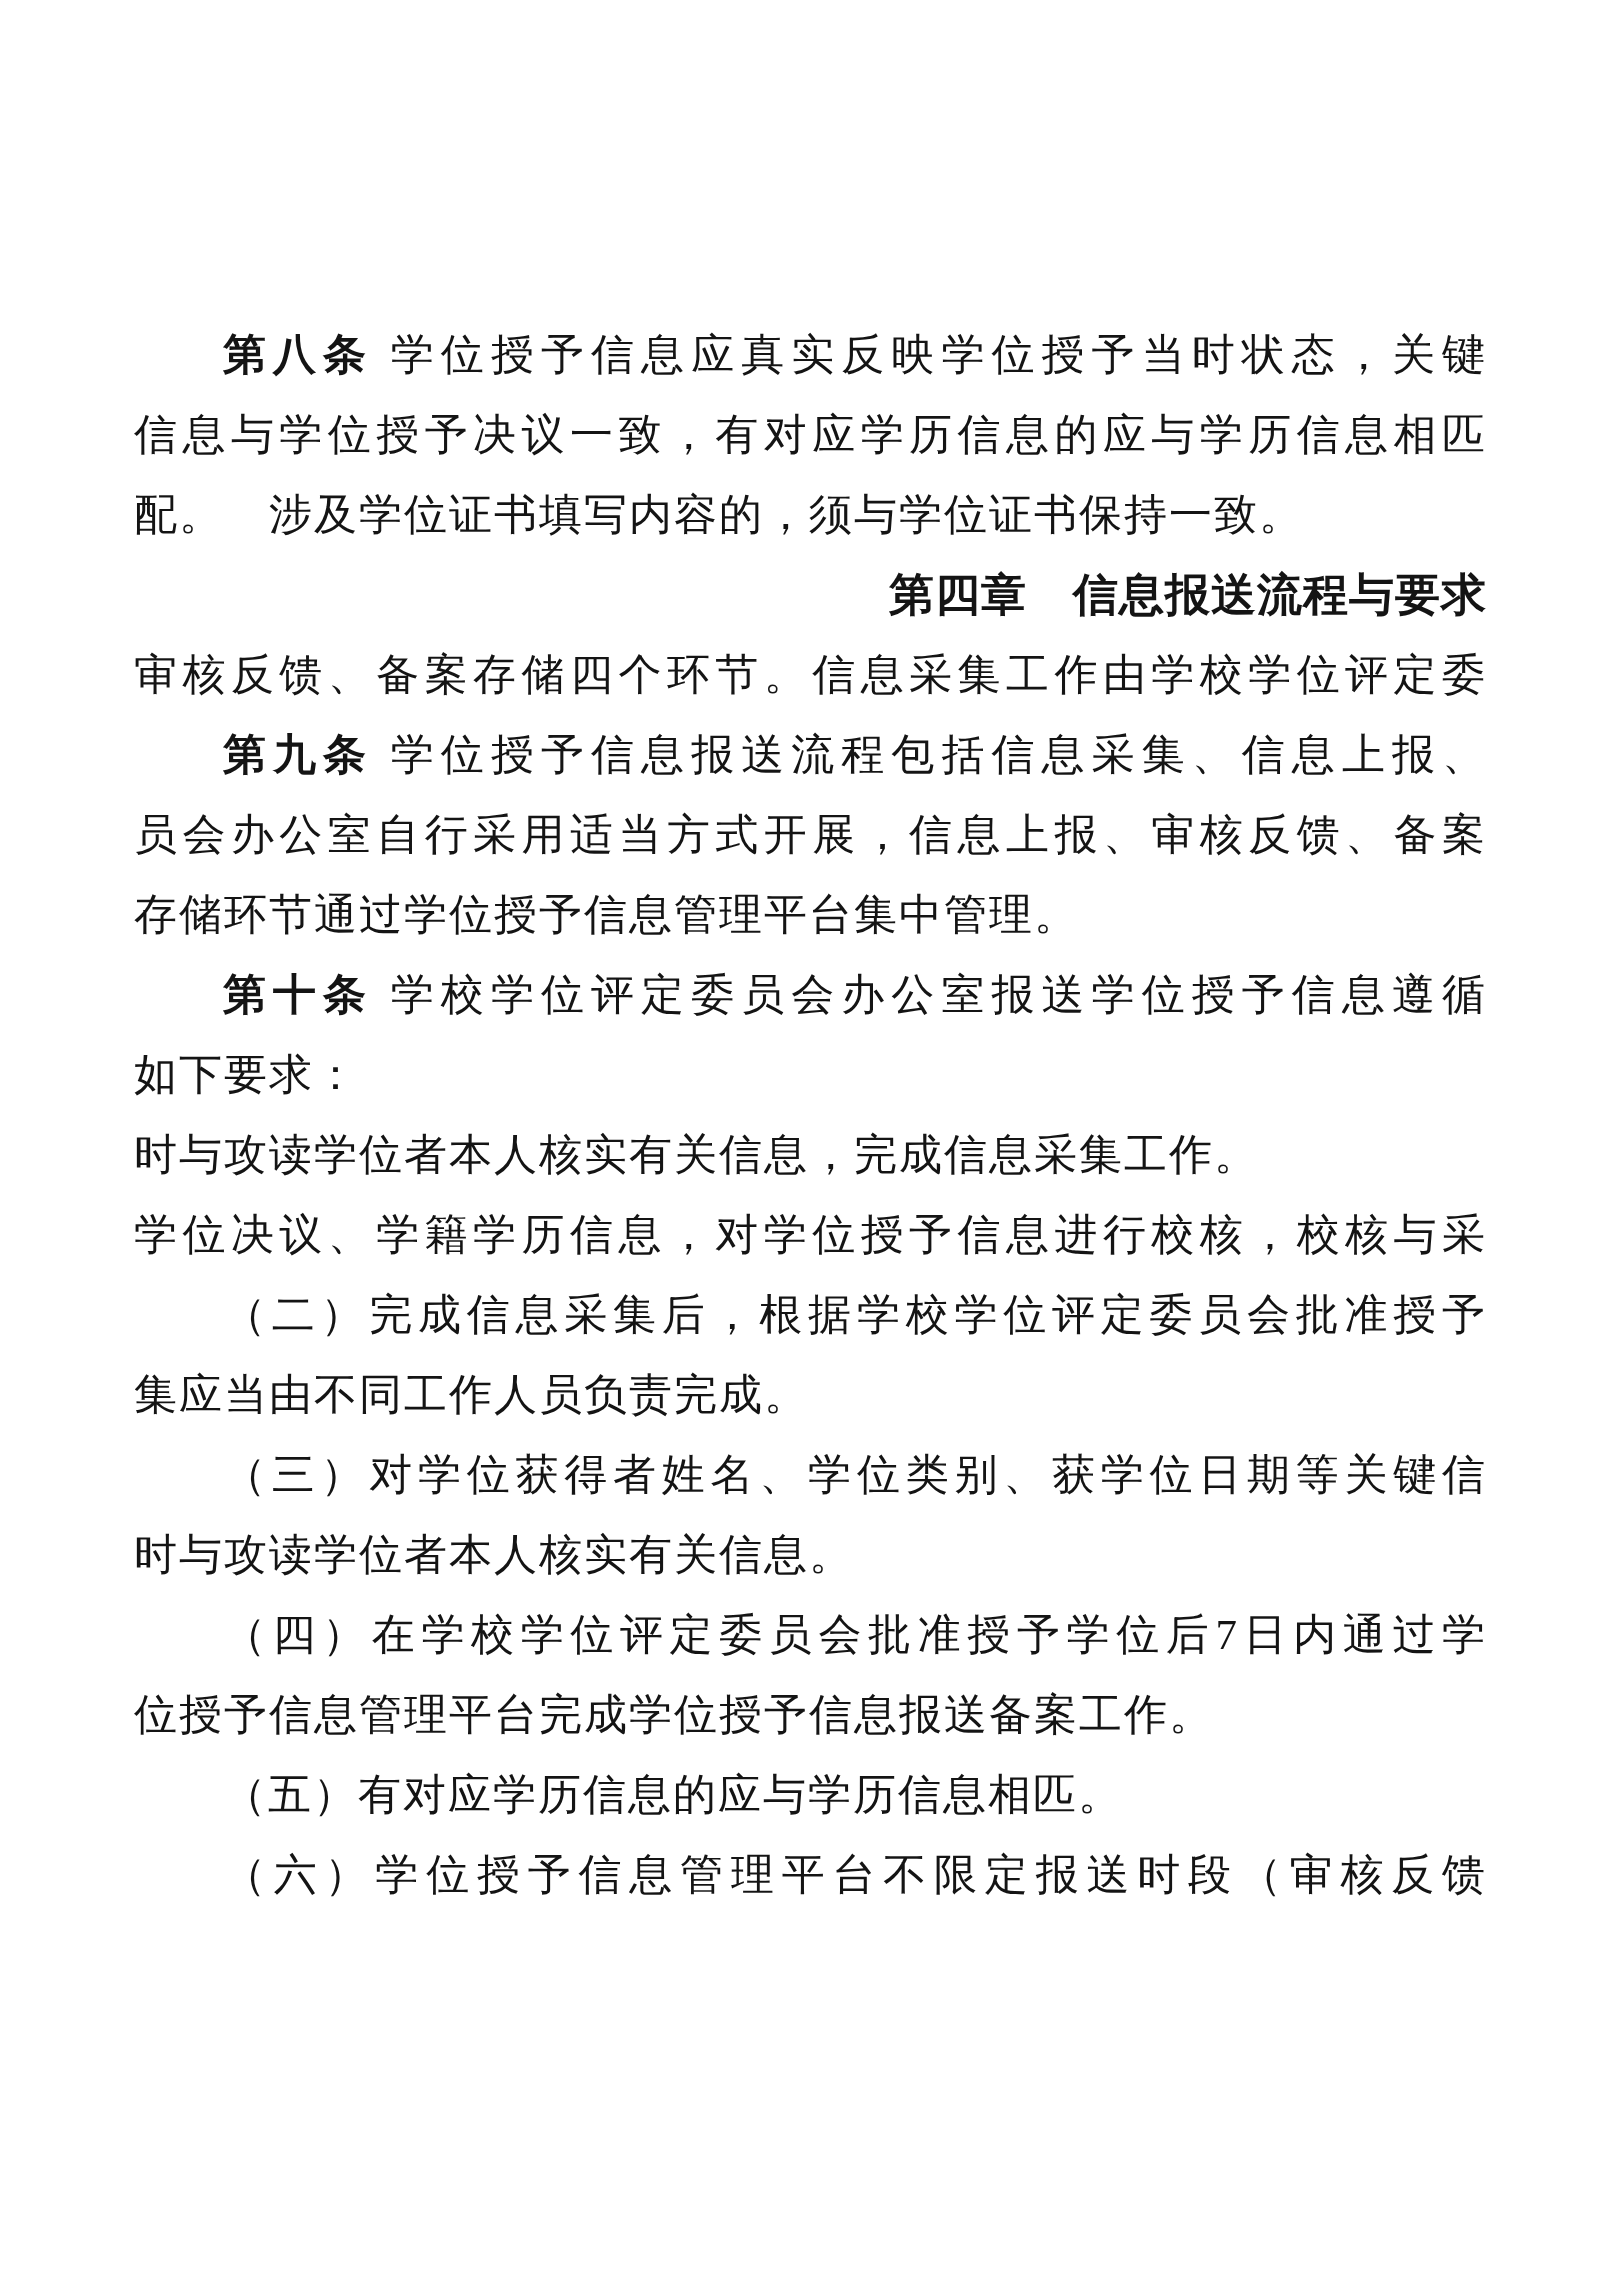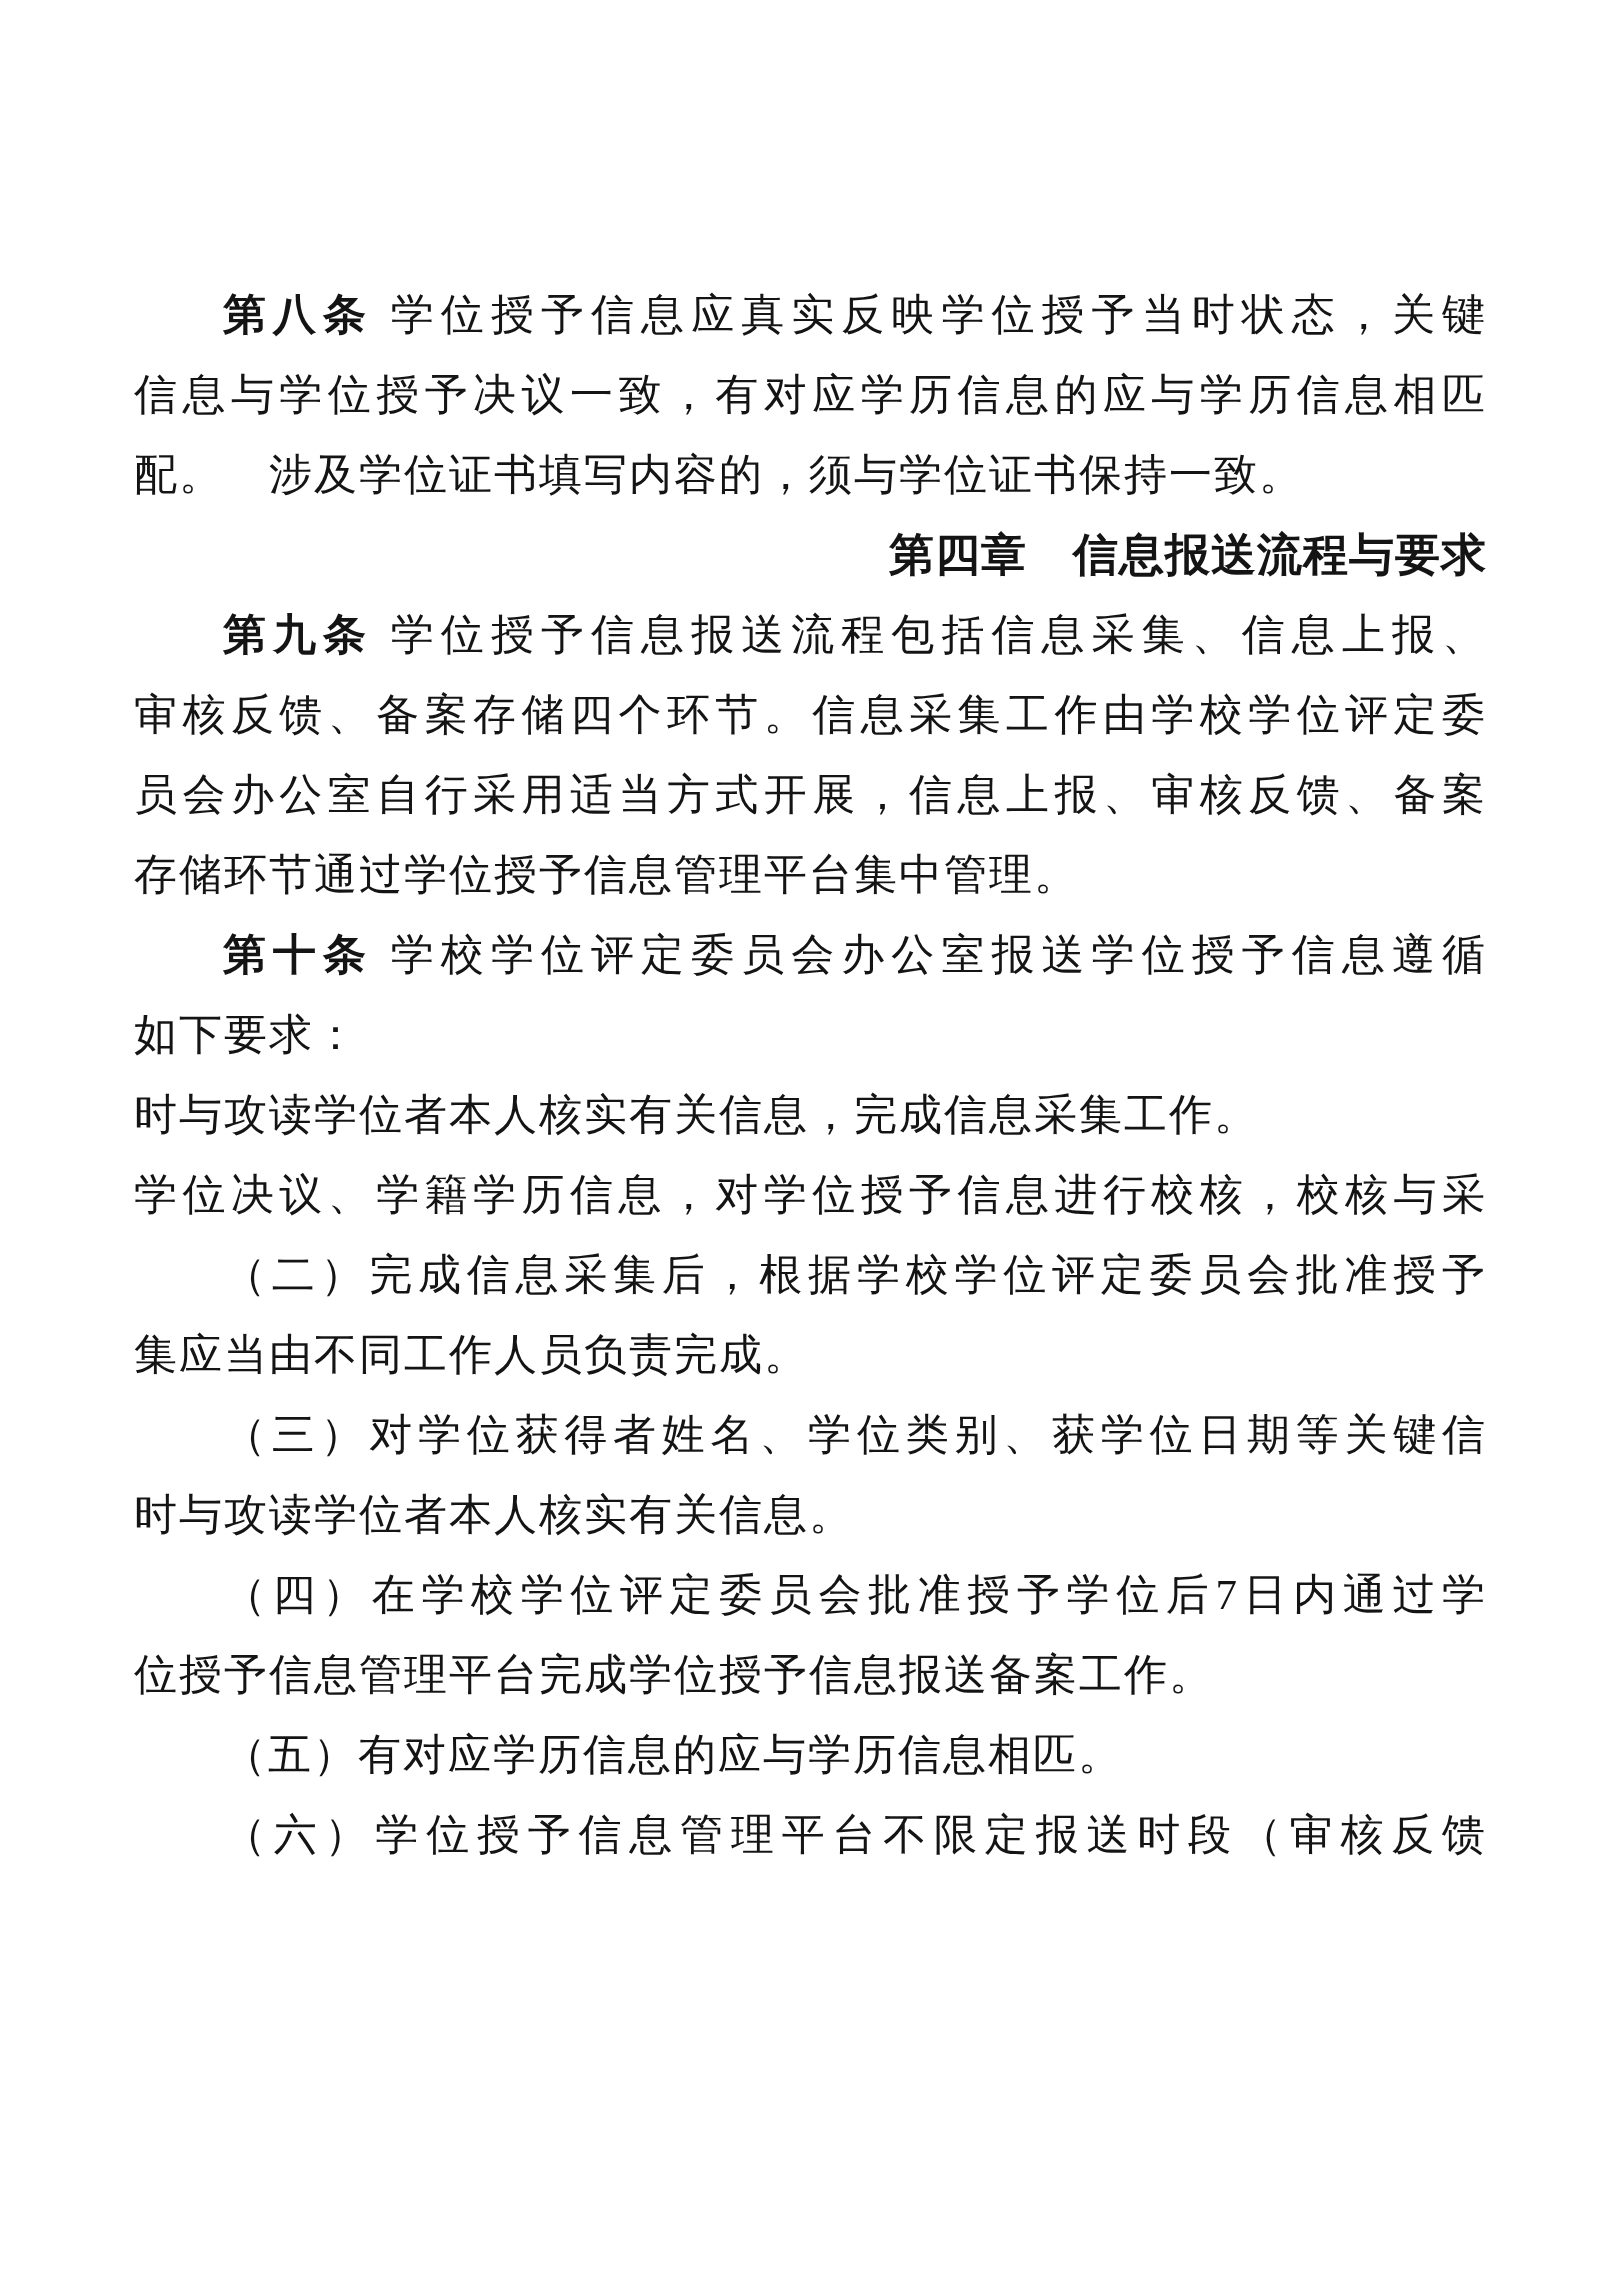--- a/index.html
+++ b/index.html
@@ -3,20 +3,21 @@
 <meta charset="utf-8">
 <style>
   html, body { margin: 0; padding: 0; background: #ffffff; }
   .page {
     position: relative;
     width: 1619px;
     height: 1971px;
     background: #ffffff;
     color: #111111;
     overflow: hidden;
+    margin-top: 40px;
   }
   .doc {
     position: absolute;
     left: 134px;
     top: 275px;
     width: 1353px;
     font-family: "Liberation Serif", "DejaVu Serif", serif;
     font-size: 43px;
     line-height: 80px;
     letter-spacing: 2px;
@@ -50,22 +51,22 @@
 
 <div class="page">
   <div class="doc">
 
     <div class="line j ind"><span class="lead">第八条</span><span>学位授予信息应真实反映学位授予当时状态，关键</span></div>
     <div class="line j">信息与学位授予决议一致，有对应学历信息的应与学历信息相匹</div>
     <div class="line">配。　涉及学位证书填写内容的，须与学位证书保持一致。</div>
 
     <div class="line heading">第四章　信息报送流程与要求</div>
 
+    <div class="line j">审核反馈、备案存储四个环节。信息采集工作由学校学位评定委</div>
     <div class="line j ind"><span class="lead">第九条</span><span>学位授予信息报送流程包括信息采集、信息上报、</span></div>
-    <div class="line j">审核反馈、备案存储四个环节。信息采集工作由学校学位评定委</div>
     <div class="line j">员会办公室自行采用适当方式开展，信息上报、审核反馈、备案</div>
     <div class="line">存储环节通过学位授予信息管理平台集中管理。</div>
 
     <div class="line j ind"><span class="lead">第十条</span><span>学校学位评定委员会办公室报送学位授予信息遵循</span></div>
     <div class="line">如下要求：</div>
 
     <div class="line">时与攻读学位者本人核实有关信息，完成信息采集工作。</div>
 
     <div class="line j">学位决议、学籍学历信息，对学位授予信息进行校核，校核与采</div>
     <div class="line j ind">（二）完成信息采集后，根据学校学位评定委员会批准授予</div>

